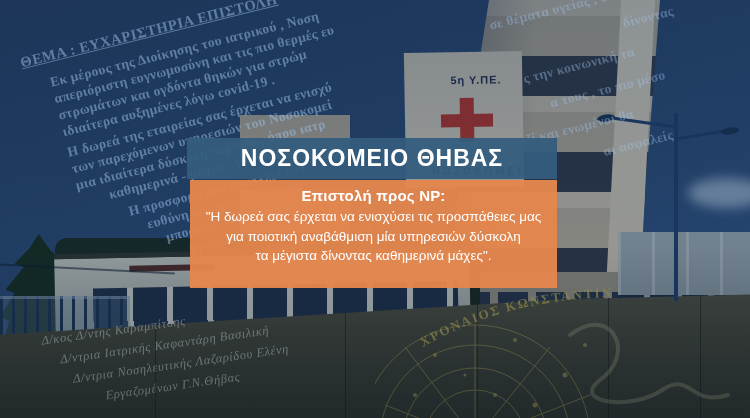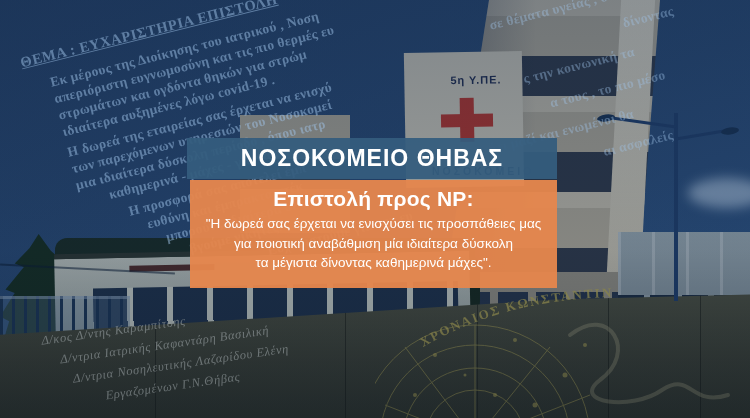--- a/index.html
+++ b/index.html
@@ -105,21 +105,21 @@
   .letter-right .r3{padding-left:170px;}.letter-right .r4{padding-left:60px;}
   .letter-right .r5{padding-left:80px;} .letter-right .r6{padding-left:10px;}
   .letter-right .r7{padding-left:120px;}
 
   
   .banner{position:absolute;left:187px;top:138px;width:370px;height:41px;z-index:8;
         background:rgba(52,92,125,.94);display:flex;align-items:center;justify-content:center;}
   .banner span{color:#fff;font-weight:bold;font-size:23px;letter-spacing:1px;}
   .quote-card{position:absolute;left:190px;top:180px;width:367px;height:108px;z-index:8;
         background:rgba(229,134,77,.96);color:#fff;text-align:center;padding-top:7px;}
-  .quote-card h2{margin:0 0 3px 0;font-size:21px;font-weight:bold;letter-spacing:.2px;}
+  .quote-card h2{margin:0 0 3px 0;font-size:15px;font-weight:bold;letter-spacing:.2px;}
   .quote-card .ql{font-size:13.5px;line-height:19.5px;font-weight:500;}
 </style>
 </head>
 <body>
 
 <div class="stage">
 
   <div class="sky"></div>
   <div class="cloud c1"></div>
   <div class="cloud c2"></div>
@@ -233,17 +233,17 @@
     <div class="r6">ότι μαζί και ενωμένοι θα</div>
     <div class="r7">αι ασφαλείς</div>
   </div>
 
   <div class="banner">
     <span>ΝΟΣΟΚΟΜΕΙΟ ΘΗΒΑΣ</span>
   </div>
   <div class="quote-card">
     <h2>Επιστολή προς NP:</h2>
     <div class="ql">"Η δωρεά σας έρχεται να ενισχύσει τις προσπάθειες μας</div>
-    <div class="ql">για ποιοτική αναβάθμιση μία ιδιαίτερα δύσκολη</div>
+    <div class="ql">για ποιοτική αναβάθμιση μία υπηρεσιών δύσκολη</div>
     <div class="ql">τα μέγιστα δίνοντας καθημερινά μάχες".</div>
   </div>
 
 </div>
 
 </body></html>

